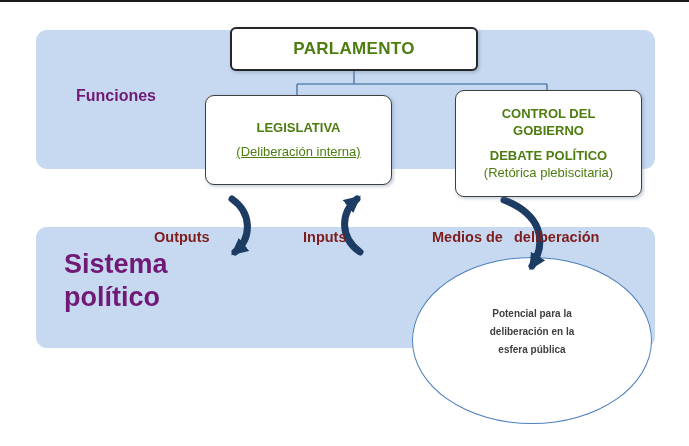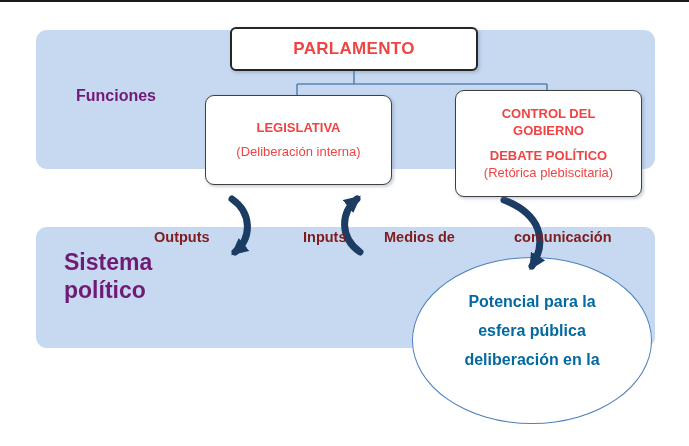--- a/index.html
+++ b/index.html
@@ -26,41 +26,41 @@
   .band-funciones { left: 36px; top: 30px; width: 619px; height: 139px; }
   .band-sistema   { left: 36px; top: 227px; width: 619px; height: 121px; }
 
   .band-label {
     position: absolute;
     font-weight: bold;
     color: #701a75;
     z-index: 3;
   }
   .funciones-label { left: 76px; top: 87px; font-size: 16px; }
-  .sistema-label   { left: 64px; top: 248px; font-size: 23px; line-height: 1.22; }
+  .sistema-label   { left: 64px; top: 248px; font-size: 27px; line-height: 1.22; }
   .sistema-label .blk { display: block; }
 
   .ellipse-shape {
     position: absolute;
     left: 412px; top: 257px;
     width: 240px; height: 167px;
     background: #ffffff;
     border: 1.6px solid #4f81bd;
     border-radius: 50%;
     z-index: 1;
     display: flex;
     align-items: center;
     justify-content: center;
     text-align: center;
   }
   .ellipse-text {
     font-weight: bold;
-    font-size: 16px;
+    font-size: 10px;
     line-height: 1.8;
-    color: #0369a1;
+    color: #404040;
     padding-bottom: 18px;
   }
   .ellipse-text span { display: block; }
 
   svg.overlay {
     position: absolute;
     left: 0; top: 0;
     width: 689px; height: 446px;
     z-index: 2;
     pointer-events: none;
@@ -69,72 +69,72 @@
   .node {
     position: absolute;
     background: #ffffff;
     border: 1.6px solid #3f3f3f;
     border-radius: 9px;
     display: flex;
     flex-direction: column;
     align-items: center;
     justify-content: center;
     text-align: center;
-    color: #ef4444;
+    color: #4d7c0f;
     z-index: 3;
     box-shadow: 1.5px 1.5px 3px rgba(110,130,155,0.35);
   }
   .parlamento {
     left: 230px; top: 27px;
     width: 248px; height: 44px;
     border-radius: 6px;
     border-width: 2px;
     border-color: #262626;
     font-size: 17px;
     font-weight: bold;
     letter-spacing: 0.3px;
   }
   .legislativa { left: 205px; top: 95px; width: 187px; height: 90px; padding: 12px; }
   .control     { left: 455px; top: 90px; width: 187px; height: 107px; padding: 5px 4px; }
 
   .node-title { font-weight: bold; font-size: 13px; line-height: 1.3; }
   .node-sub   { font-size: 13px; line-height: 1.25; }
-  .legislativa .node-sub { margin-top: 7px; }
+  .legislativa .node-sub { margin-top: 7px; text-decoration: underline; }
   .control .control-title1 { max-width: 115px; }
   .control .control-title2 { margin-top: 8px; }
   .control .node-sub { }
 
   .flow-label {
     position: absolute;
     font-weight: bold;
     font-size: 14.5px;
     color: #7f1d1d;
     z-index: 3;
     white-space: nowrap;
   }
   .outputs-label      { left: 154px; top: 229px; }
   .inputs-label       { left: 303px; top: 229px; }
-  .medios-left-label  { left: 384px; top: 229px; }
+  .medios-left-label  { left: 432px; top: 229px; }
   .medios-right-label { left: 514px; top: 229px; }
 </style>
 </head>
 <body>
 
 <div class="canvas">
 
   <div class="top-rule"></div>
 
   <div class="band band-funciones"></div>
   <div class="band band-sistema"></div>
 
   <div class="ellipse-shape">
     <div class="ellipse-text">
       <span>Potencial para la</span>
+      <span>deliberación en la</span>
       <span>esfera pública</span>
-      <span>deliberación en la</span>
     </div>
   </div>
 
   <svg class="overlay" viewBox="0 0 689 446" xmlns="http://www.w3.org/2000/svg">
     <defs>
       <marker id="ah" viewBox="0 0 10 10" refX="7" refY="5" markerWidth="2.4" markerHeight="2.4" orient="auto">
         <path d="M0,0 L10,5 L0,10 Z" fill="#1c3c64"></path>
       </marker>
     </defs>
     <g fill="none" stroke="#5b84b1" stroke-width="1.6">
@@ -168,15 +168,15 @@
   <div class="band-label funciones-label">Funciones</div>
 
   <div class="band-label sistema-label">
     <span class="blk">Sistema</span>
     <span class="blk">político</span>
   </div>
 
   <div class="flow-label outputs-label">Outputs</div>
   <div class="flow-label inputs-label">Inputs</div>
   <div class="flow-label medios-left-label">Medios de</div>
-  <div class="flow-label medios-right-label">comunicación</div>
+  <div class="flow-label medios-right-label">deliberación</div>
 
 </div>
 
 </body></html>

